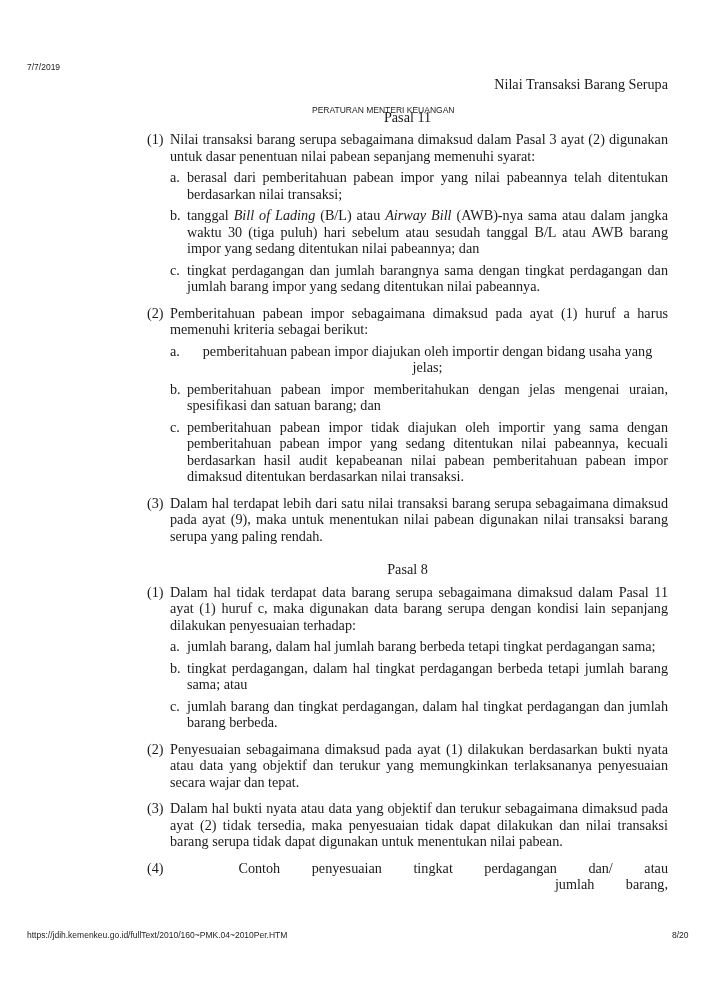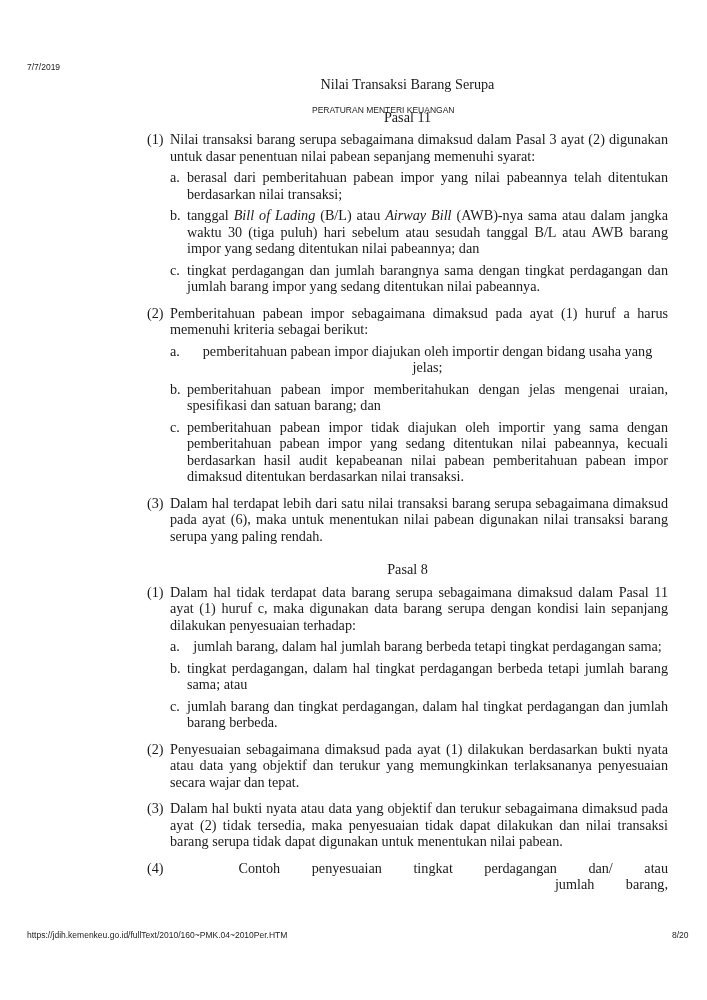--- a/index.html
+++ b/index.html
@@ -5,21 +5,21 @@
   html, body { margin: 0; padding: 0; background: #ffffff; }
   body { width: 707px; height: 1000px; position: relative; overflow: hidden; color: #1a1a1a; }
   .hdr, .ftr { position: absolute; font-family: "Liberation Sans", sans-serif; font-size: 8.5px; color: #222; }
   .hdr-date { left: 27px; top: 62px; }
   .hdr-title { left: 312px; top: 62px; margin-top: 43px; }
   .ftr-url { left: 27px; top: 930px; }
   .ftr-page { left: 672px; top: 930px; }
   .content { position: absolute; left: 147px; top: 76px; width: 521px;
     font-family: "Liberation Serif", serif; font-size: 14.2px; line-height: 16.5px; }
   .center { text-align: center; margin: 0; }
-  .section-title { margin-bottom: 16px; }
+  .section-title { margin-bottom: 16px; text-align: right; }
   .pasal { margin-top: 12px; margin-bottom: 6px; }
   .ayat { display: flex; margin-bottom: 5px; }
   .ayat-num { width: 23px; flex: none; }
   .ayat-body { flex: 1; }
   .ayat-text { text-align: justify; margin: 0 0 5px 0; }
   .huruf { display: flex; margin-bottom: 5px; }
   .huruf-letter { width: 17px; flex: none; }
   .huruf-text { flex: 1; text-align: justify; }
   .gap-inline { word-spacing: 28px; text-align: right; }
 </style>
@@ -68,33 +68,33 @@
       <div class="huruf">
         <div class="huruf-letter">c.</div>
         <div class="huruf-text">pemberitahuan pabean impor tidak diajukan oleh importir yang sama dengan pemberitahuan pabean impor yang sedang ditentukan nilai pabeannya, kecuali berdasarkan hasil audit kepabeanan nilai pabean pemberitahuan pabean impor dimaksud ditentukan berdasarkan nilai transaksi.</div>
       </div>
     </div>
   </div>
 
   <div class="ayat">
     <div class="ayat-num">(3)</div>
     <div class="ayat-body">
-      <p class="ayat-text">Dalam hal terdapat lebih dari satu nilai transaksi barang serupa sebagaimana dimaksud pada ayat (6), maka untuk menentukan nilai pabean digunakan nilai transaksi barang serupa yang paling rendah.</p>
+      <p class="ayat-text">Dalam hal terdapat lebih dari satu nilai transaksi barang serupa sebagaimana dimaksud pada ayat (9), maka untuk menentukan nilai pabean digunakan nilai transaksi barang serupa yang paling rendah.</p>
     </div>
   </div>
 
   <p class="center pasal">Pasal 8</p>
 
   <div class="ayat">
     <div class="ayat-num">(1)</div>
     <div class="ayat-body">
       <p class="ayat-text">Dalam hal tidak terdapat data barang serupa sebagaimana dimaksud dalam Pasal 11 ayat (1) huruf c, maka digunakan data barang serupa dengan kondisi lain sepanjang dilakukan penyesuaian terhadap:</p>
       <div class="huruf">
         <div class="huruf-letter">a.</div>
-        <div class="huruf-text" style="text-align:center">jumlah barang, dalam hal jumlah barang berbeda tetapi tingkat perdagangan sama;</div>
+        <div class="huruf-text" style="text-align:left">jumlah barang, dalam hal jumlah barang berbeda tetapi tingkat perdagangan sama;</div>
       </div>
       <div class="huruf">
         <div class="huruf-letter">b.</div>
         <div class="huruf-text">tingkat perdagangan, dalam hal tingkat perdagangan berbeda tetapi jumlah barang sama; atau</div>
       </div>
       <div class="huruf">
         <div class="huruf-letter">c.</div>
         <div class="huruf-text">jumlah barang dan tingkat perdagangan, dalam hal tingkat perdagangan dan jumlah barang berbeda.</div>
       </div>
     </div>

